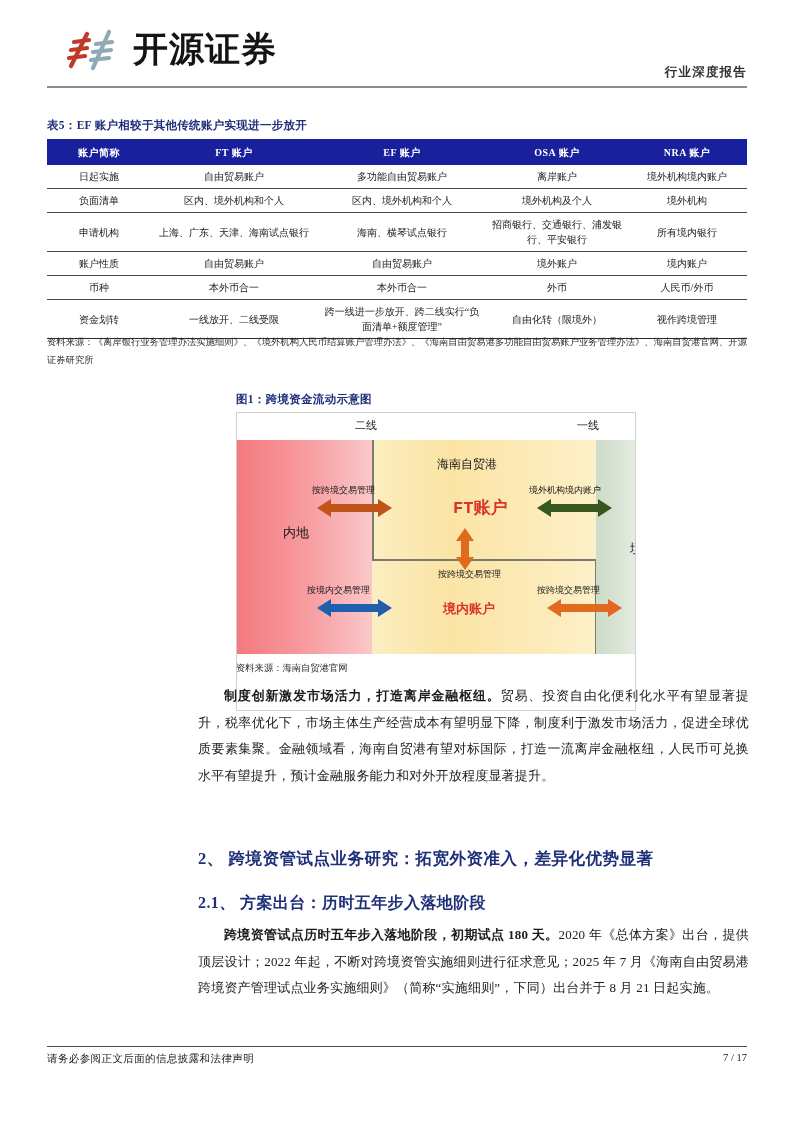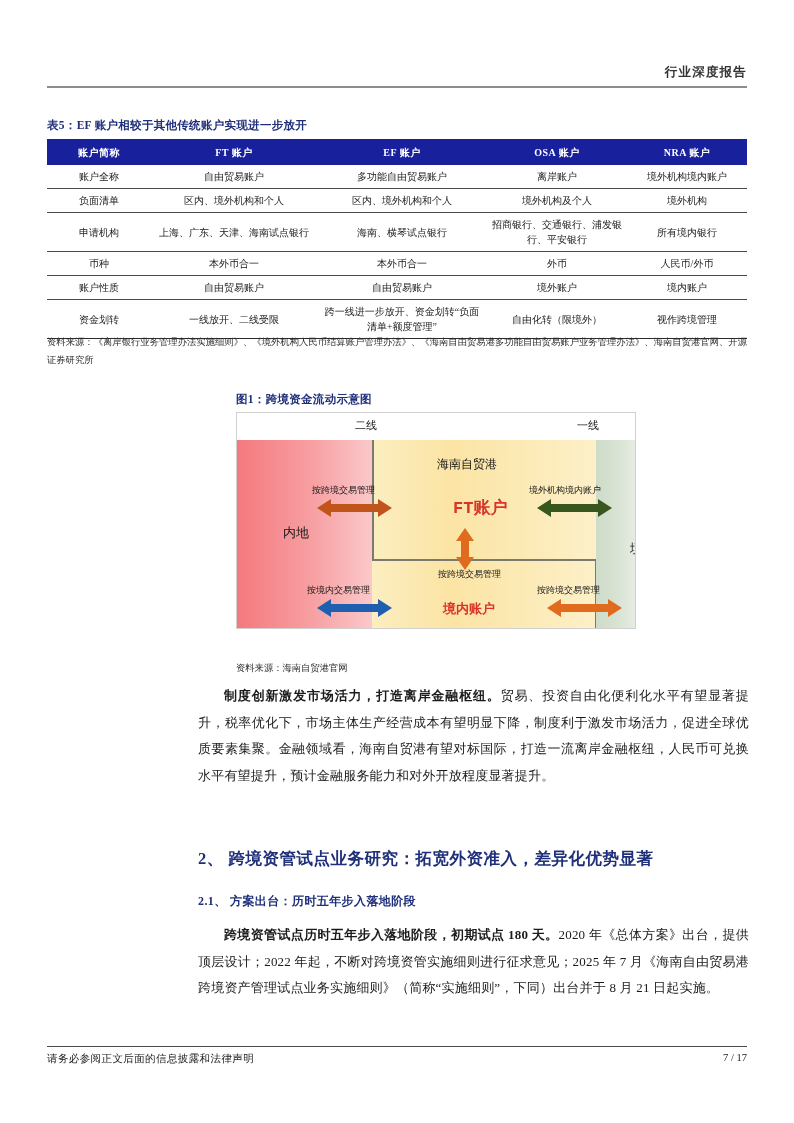--- a/index.html
+++ b/index.html
@@ -136,21 +136,21 @@
     font-size: 11.5px;
     font-weight: 700;
     color: #1f2f7a;
     letter-spacing: .3px;
   }
   .fig-box {
     position: absolute;
     left: 236px;
     top: 412px;
     width: 400px;
-    height: 217px;
+    height: 299px;
     border: 1px solid #d0d0d0;
     background: #ffffff;
     box-sizing: border-box;
     overflow: hidden;
   }
   .fig-topbar {
     position: absolute;
     left: 0; top: 0;
     width: 100%;
     height: 27px;
@@ -267,21 +267,21 @@
     position: absolute;
     left: 198px;
     font-size: 16.5px;
     font-weight: 700;
     color: #1f2f7a;
     letter-spacing: .5px;
   }
   .h3 {
     position: absolute;
     left: 198px;
-    font-size: 12px;
+    font-size: 16px;
     font-weight: 700;
     color: #1f2f7a;
     letter-spacing: .4px;
   }
 
   .p1 { top: 683px; }
   .p2 { top: 922px; }
 
   .sec2  { top: 848px; }
   .sec21 { top: 893px; }
@@ -311,20 +311,39 @@
     color: #222222;
     font-family: "Liberation Serif", serif;
   }
 </style>
 </head>
 <body>
 
 <div class="page">
 
   <div class="header">
+    <div class="logo-wrap">
+      <span class="logo-mark">
+        <svg width="58" height="50" viewBox="0 0 58 50" xmlns="http://www.w3.org/2000/svg">
+          <g fill="none" stroke="#C0392B" stroke-width="4.2" stroke-linecap="round">
+            <path d="M6 42 L22 10"></path>
+            <path d="M4 34 L20 32"></path>
+            <path d="M6 26 L22 24"></path>
+            <path d="M9 18 L24 16"></path>
+          </g>
+          <g fill="none" stroke="#8FA9B5" stroke-width="4.2" stroke-linecap="round">
+            <path d="M28 44 L44 8"></path>
+            <path d="M26 36 L44 34"></path>
+            <path d="M28 28 L46 26"></path>
+            <path d="M31 20 L47 18"></path>
+          </g>
+        </svg>
+      </span>
+      <span class="logo-text">开源证券</span>
+    </div>
     <div class="header-right">行业深度报告</div>
     <div class="header-rule"></div>
   </div>
 
   <div class="tbl-title">表5：EF 账户相较于其他传统账户实现进一步放开</div>
 
   <table class="acct">
     <colgroup>
       <col class="col-a">
         <col class="col-b">
@@ -336,58 +355,58 @@
       <tr>
         <th>账户简称</th>
         <th>FT 账户</th>
         <th>EF 账户</th>
         <th>OSA 账户</th>
         <th>NRA 账户</th>
       </tr>
     </thead>
     <tbody>
       <tr>
-        <td>账户全称</td>
+        <td>日起实施</td>
         <td>自由贸易账户</td>
         <td>多功能自由贸易账户</td>
         <td>离岸账户</td>
         <td>境外机构境内账户</td>
       </tr>
       <tr>
         <td>负面清单</td>
         <td>区内、境外机构和个人</td>
         <td>区内、境外机构和个人</td>
         <td>境外机构及个人</td>
         <td>境外机构</td>
       </tr>
       <tr>
         <td>申请机构</td>
         <td>上海、广东、天津、海南试点银行</td>
         <td>海南、横琴试点银行</td>
         <td>招商银行、交通银行、浦发银行、平安银行</td>
         <td>所有境内银行</td>
       </tr>
       <tr>
+        <td>账户性质</td>
+        <td>自由贸易账户</td>
+        <td>自由贸易账户</td>
+        <td>境外账户</td>
+        <td>境内账户</td>
+      </tr>
+      <tr>
         <td>币种</td>
         <td>本外币合一</td>
         <td>本外币合一</td>
         <td>外币</td>
         <td>人民币/外币</td>
       </tr>
       <tr>
-        <td>账户性质</td>
-        <td>自由贸易账户</td>
-        <td>自由贸易账户</td>
-        <td>境外账户</td>
-        <td>境内账户</td>
-      </tr>
-      <tr>
         <td>资金划转</td>
         <td>一线放开、二线受限</td>
-        <td>跨一线进一步放开、资金划转“负面清单+额度管理”</td>
+        <td>跨一线进一步放开、跨二线实行“负面清单+额度管理”</td>
         <td>自由化转（限境外）</td>
         <td>视作跨境管理</td>
       </tr>
     </tbody>
   </table>
 
   <div class="tbl-source">资料来源：《离岸银行业务管理办法实施细则》、《境外机构人民币结算账户管理办法》、《海南自由贸易港多功能自由贸易账户业务管理办法》、海南自贸港官网、开源证券研究所</div>
 
   <div class="fig-title">图1：跨境资金流动示意图</div>
 

